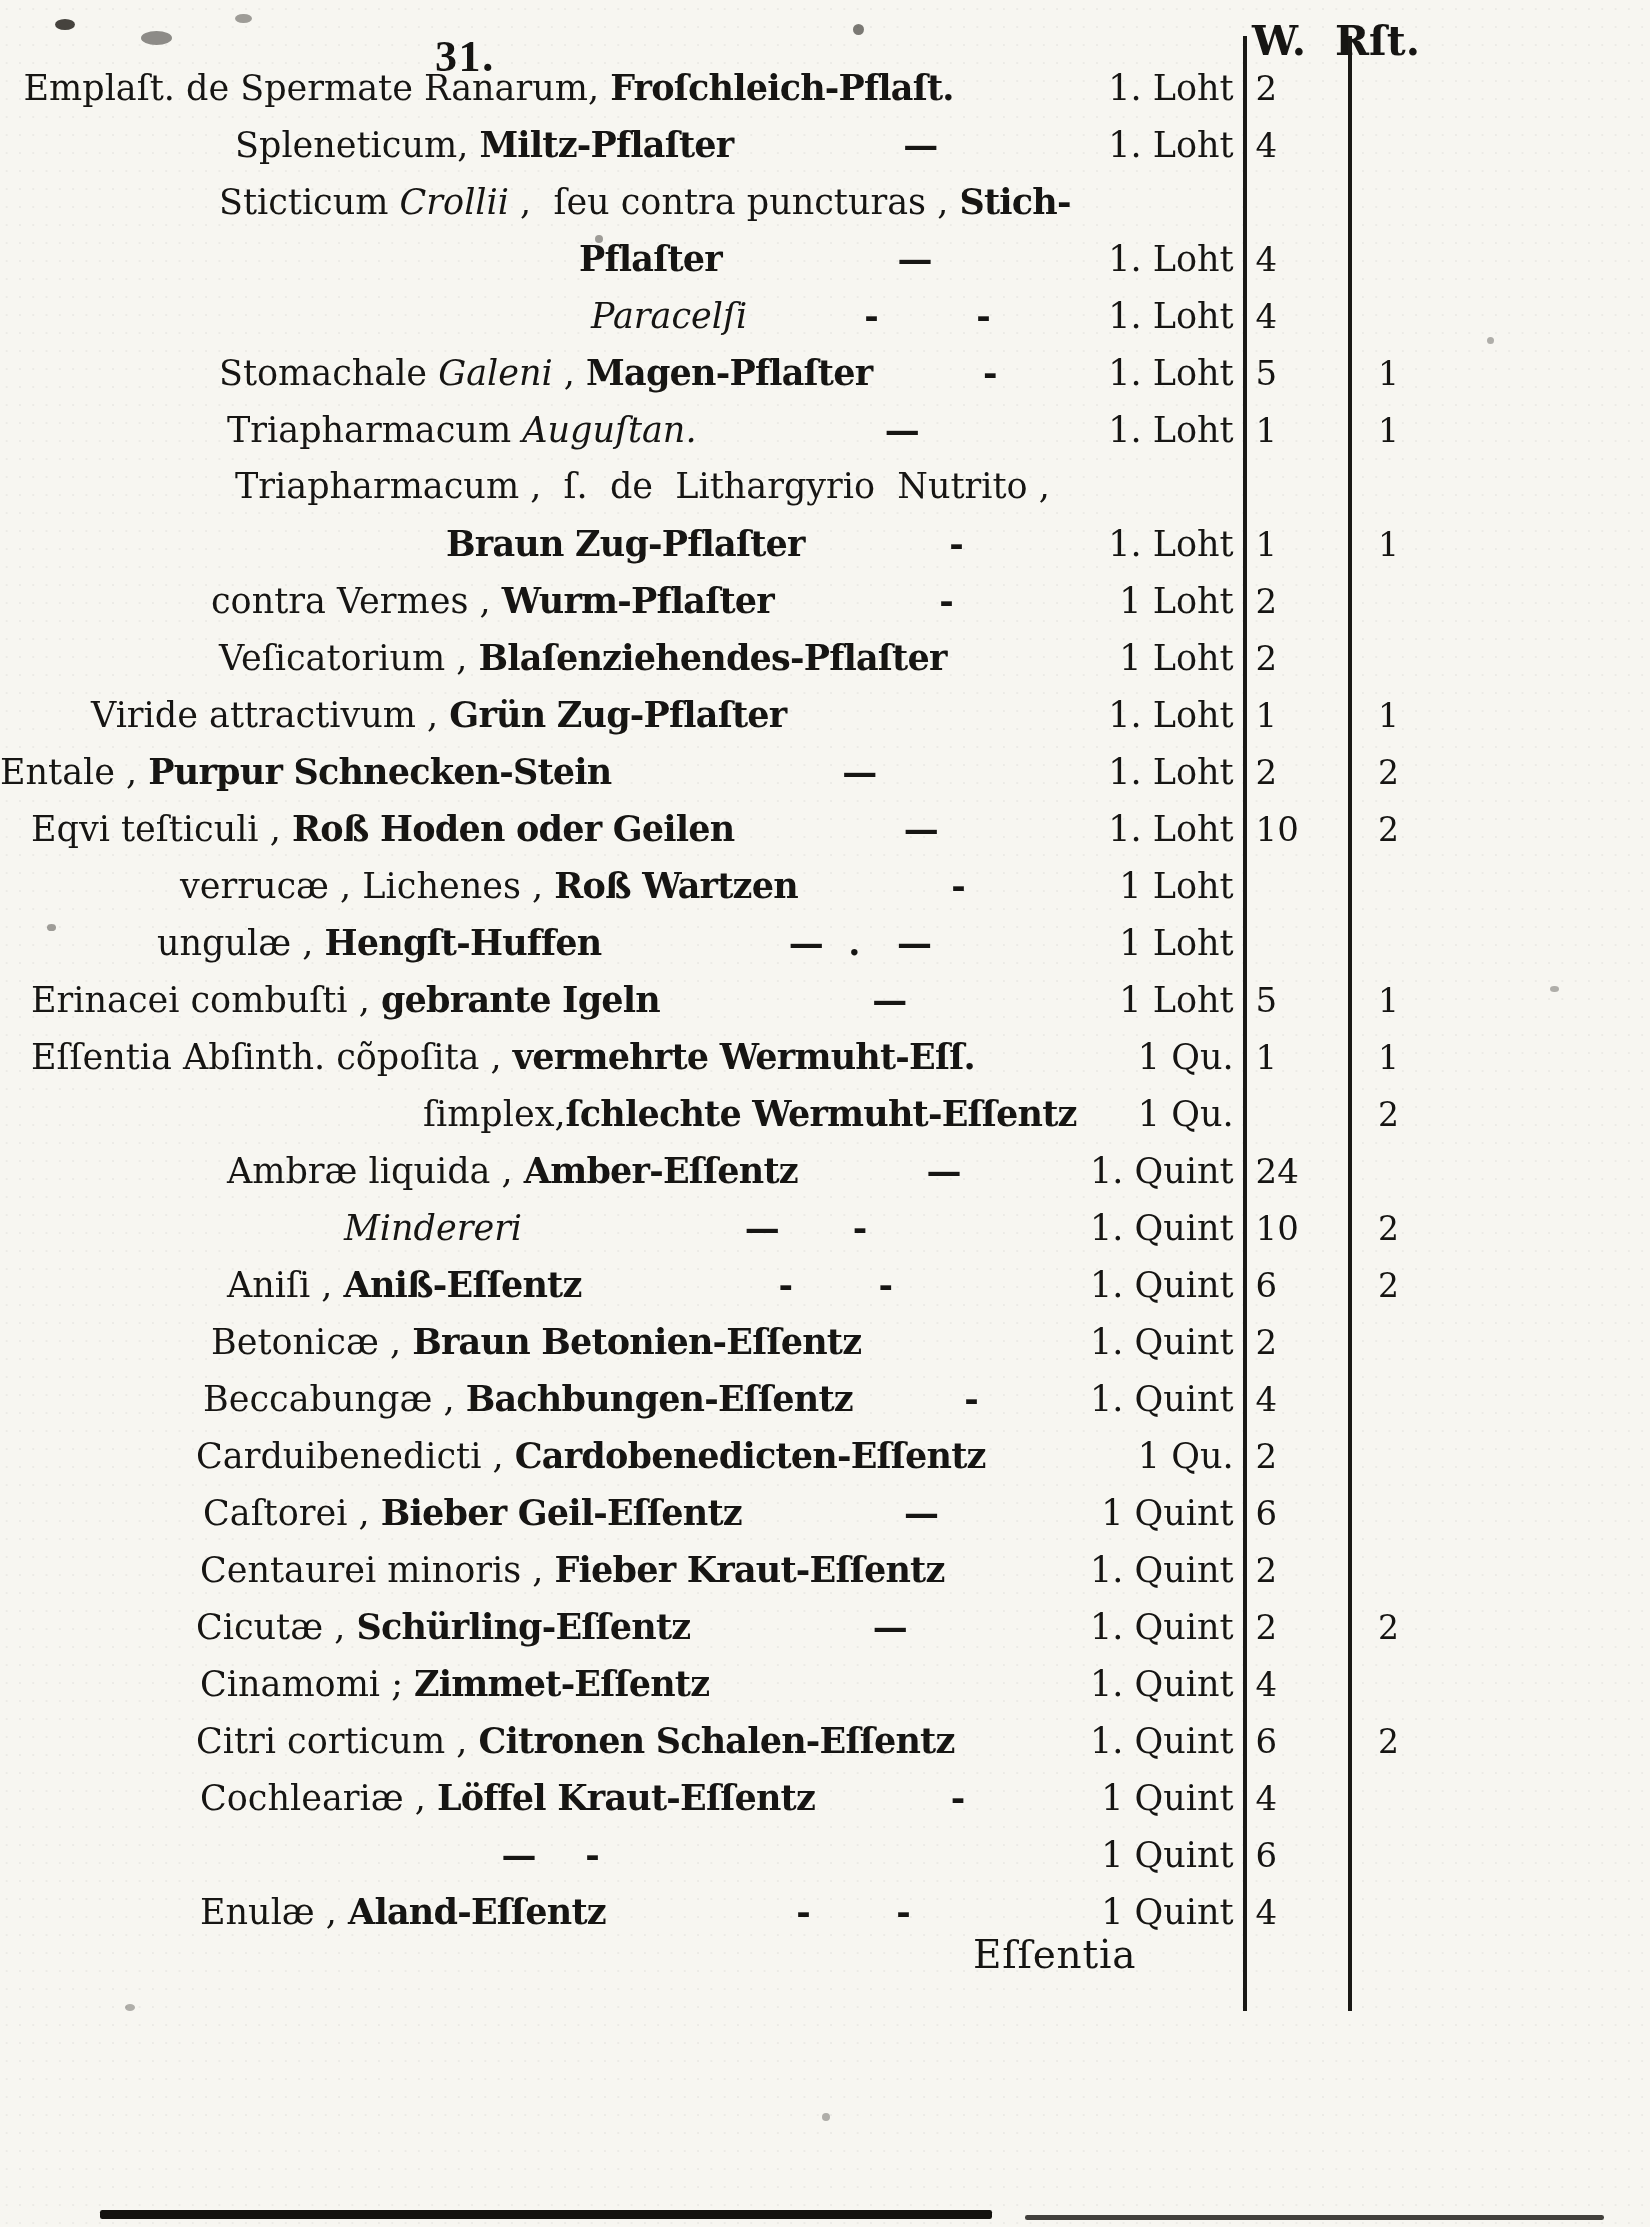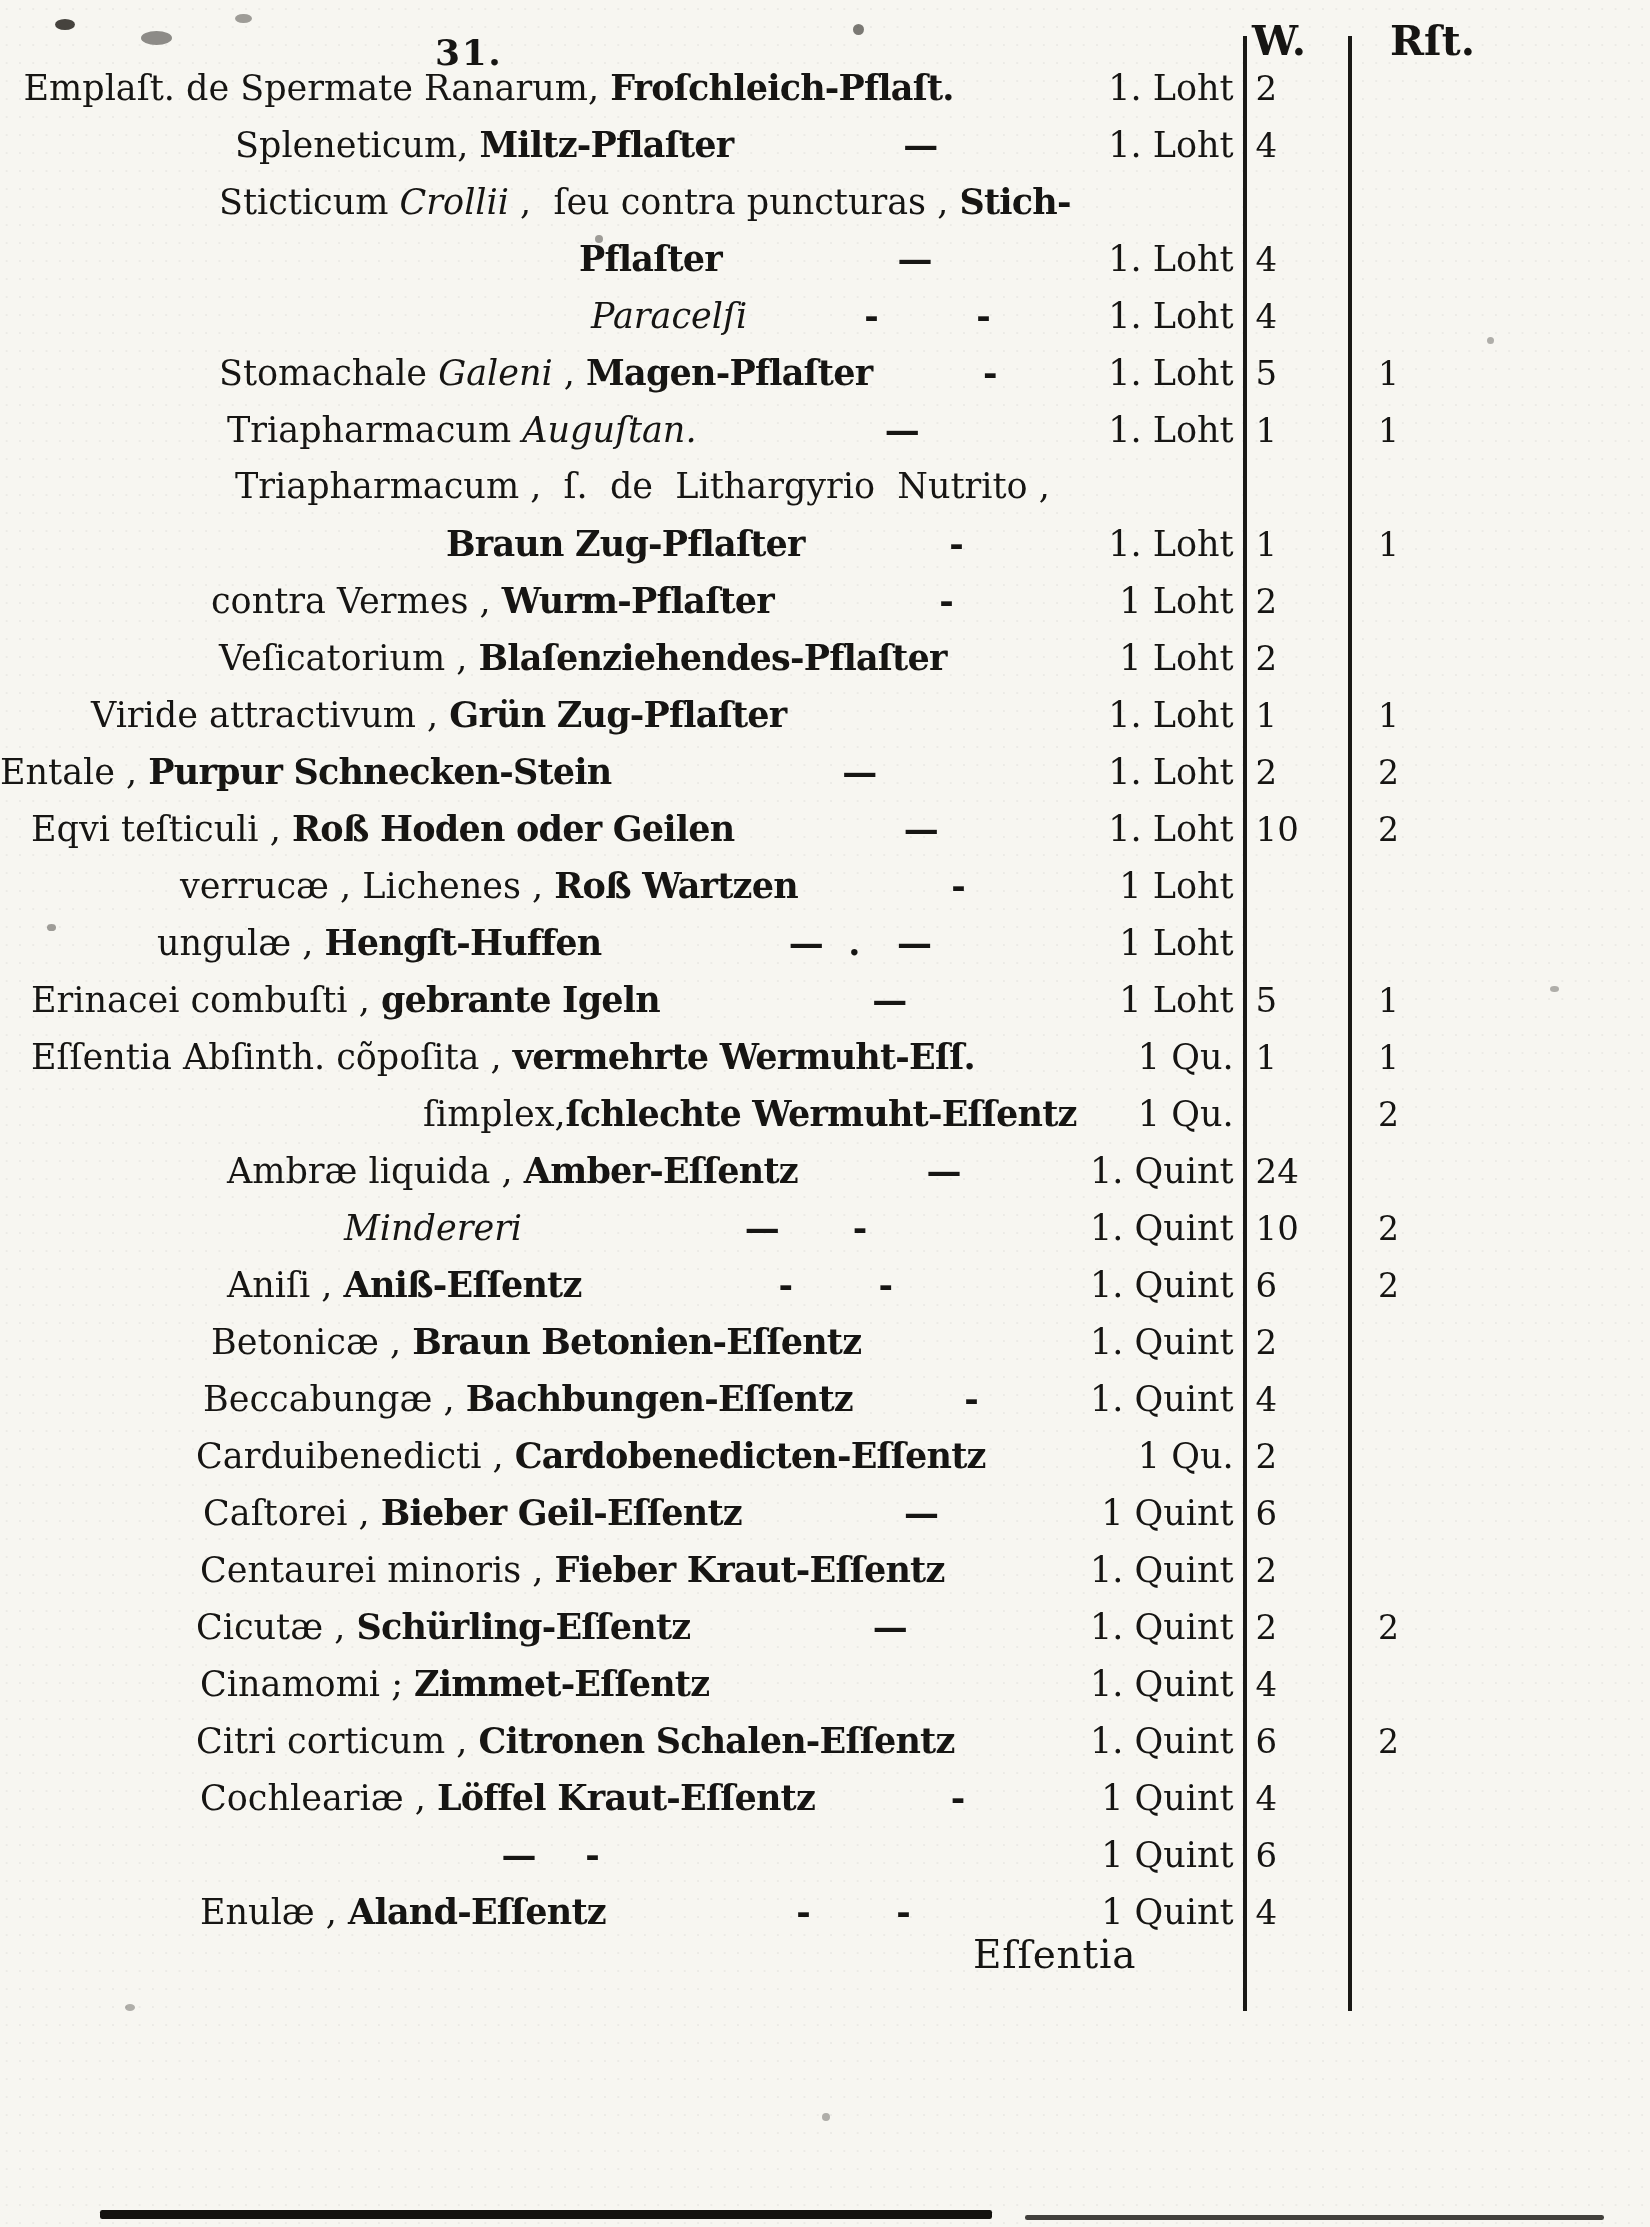--- a/index.html
+++ b/index.html
@@ -14,28 +14,28 @@
   
   .page::before{
     content:"";
     position:absolute;inset:0;
     background-image:radial-gradient(rgba(20,20,20,0.05) 0.8px, transparent 1.1px);
     background-size:13.3px 18px;
     pointer-events:none;
   }
   .pageno{
     position:absolute;left:435px;top:31px;
-    font-size:36px;font-weight:bold;letter-spacing:1.6px;
+    font-size:44px;font-weight:bold;letter-spacing:1.6px;font-family:Liberation Serif, serif;
   }
   .colhead{
     position:absolute;top:17px;
     font-size:41px;font-weight:bold;
   }
   #colW{left:1252px;}
-  #colRst{left:1390px;}
+  #colRst{left:1335px;}
   .rule{
     position:absolute;top:36px;height:1975px;width:3.9px;
     background:#1a1916;
   }
   #rule1{left:1243px;}
   #rule2{left:1348px;}
   .rows{
     position:absolute;left:0;top:59px;width:1622px;
   }
   .row{

